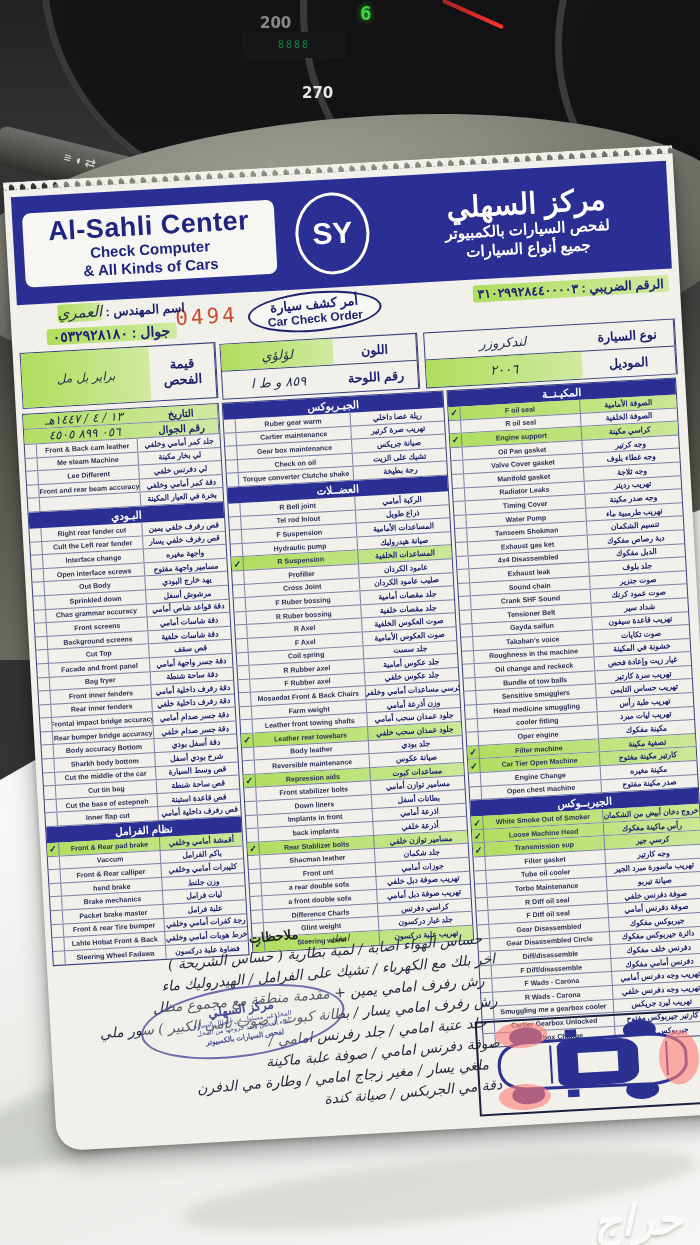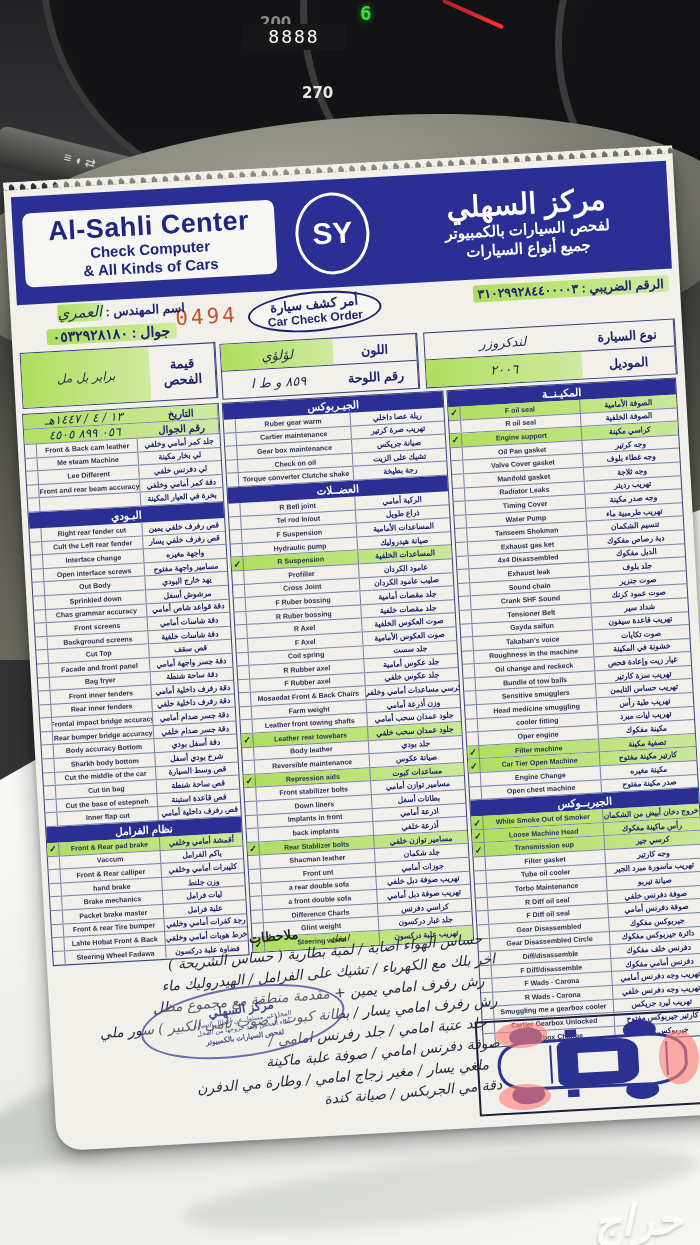--- a/index.html
+++ b/index.html
@@ -17,22 +17,22 @@
   .gauge{position:absolute;border-radius:50%;background:radial-gradient(circle at 50% 60%,#121214 55%,#1d1d1f 78%,#0c0c0e 100%);
     box-shadow:inset 0 0 0 7px #3b3b3e, inset 0 0 0 9px #151517;}
   .g1{left:300px;top:-230px;width:480px;height:480px;}
   .g2{left:40px;top:-260px;width:460px;height:460px;opacity:.9;}
   .g3{left:555px;top:-170px;width:430px;height:430px;}
   .tick{position:absolute;color:#e8e8ea;font-size:15px;font-weight:bold;z-index:1;font-family:"DejaVu Sans",sans-serif;}
   .t220{left:302px;top:84px;}
   .t200{left:260px;top:2px;opacity:.55;margin-top:12px;}
   .gear6{position:absolute;left:360px;top:2px;color:#3fd93f;font-size:19px;font-weight:bold;z-index:1;
     font-family:"DejaVu Sans Mono",monospace;text-shadow:0 0 6px #2fae2f;}
-  .lcd{position:absolute;left:242px;top:24px;width:104px;height:26px;background:#17171a;z-index:1;border-radius:2px;
-    color:#ffffff;font-family:"DejaVu Sans Mono",monospace;font-size:18px;line-height:26px;text-align:center;letter-spacing:2px;}
+  .lcd{position:absolute;left:242px;top:32px;width:104px;height:26px;background:#17171a;z-index:1;border-radius:2px;
+    color:#15803d;font-family:"DejaVu Sans Mono",monospace;font-size:10px;line-height:26px;text-align:center;letter-spacing:2px;}
   .needle{position:absolute;left:440px;top:12px;width:66px;height:4px;background:linear-gradient(90deg,#a22,#f33);z-index:1;
     transform:rotate(24deg);border-radius:2px;}
   .stalk{position:absolute;left:-8px;top:150px;width:215px;height:40px;z-index:1;border-radius:10px 16px 16px 10px;
     background:linear-gradient(180deg,#6e6e6a,#4a4a46 60%,#2e2e2c);transform:rotate(14deg);}
   .stalk-ic{position:absolute;left:70px;top:8px;color:#d8d8d0;font-size:13px;letter-spacing:3px;}
   .off{position:absolute;left:40px;top:310px;color:#cfcfc6;font-size:13px;font-weight:bold;z-index:1;transform:rotate(8deg);}
   .wheel{position:absolute;left:-45px;top:118px;width:790px;height:260px;z-index:1;border-radius:50%;transform:rotate(-5deg);
     background:radial-gradient(ellipse at 42% 28%,#a2a296 0%,#8a8a7f 35%,#72726a 62%,#575750 88%);}
 
   

